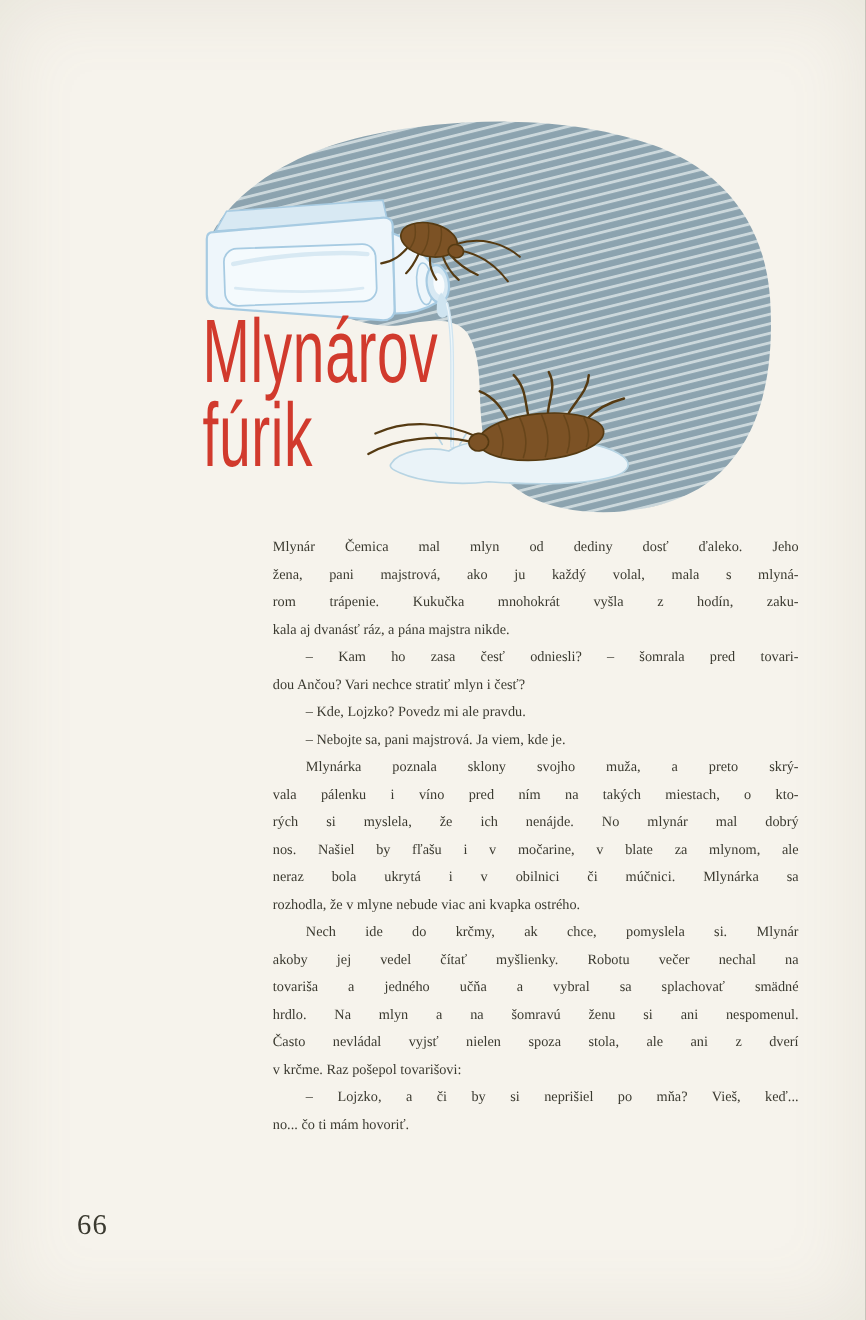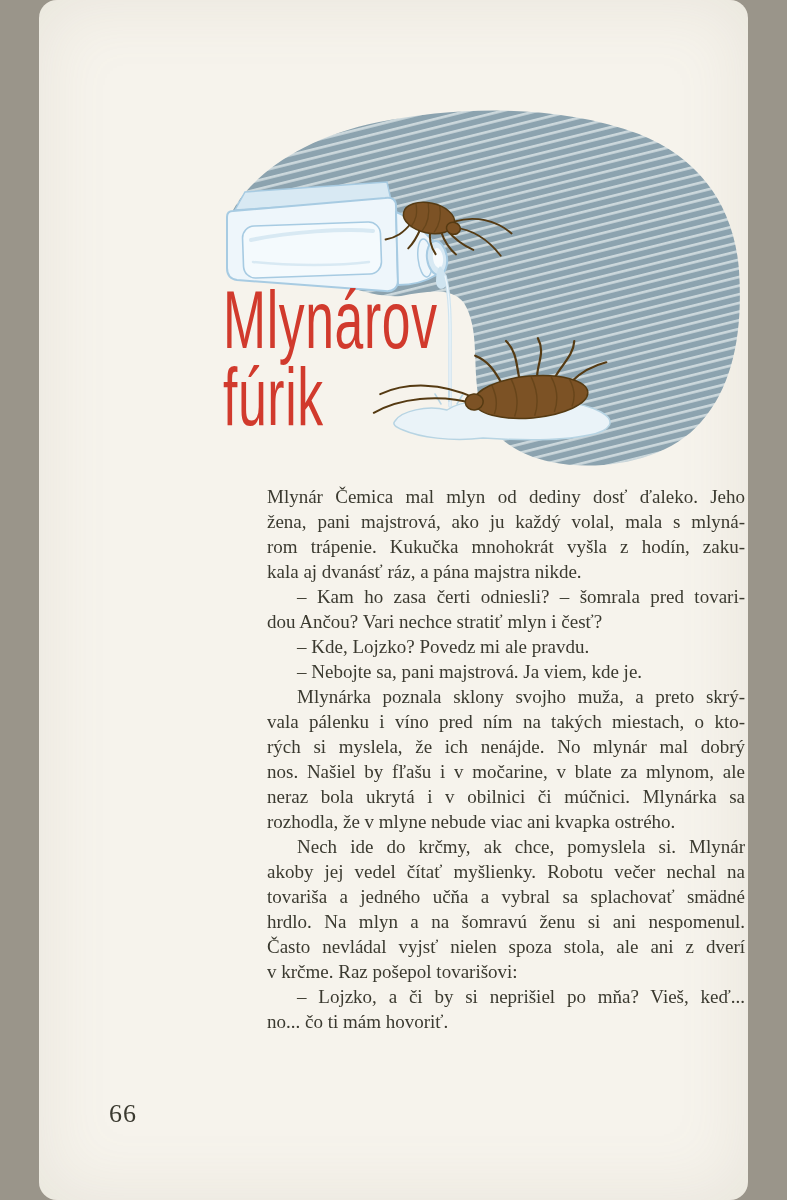--- a/index.html
+++ b/index.html
@@ -3,37 +3,36 @@
 <meta charset="utf-8">
 <style>
   :root{
     --paper:#f6f3ec; --ink:#3b3a30; --title-red:#d13a2d;
     --stripe-dark:#8ca3af; --stripe-light:#ccd8dc;
     --glass-stroke:#a7cbe2; --glass-fill:#eef6fb; --glass-shade:#d8e9f3;
     --liquid:#cfe4f0; --bug-body:#7c5225; --bug-dark:#553a12;
   }
   html,body{margin:0;padding:0;background:#9a958a;}
   .page{
-    position:relative;width:709px;height:1200px;margin:0 auto;
+    position:relative;width:787px;height:1200px;margin:0 auto;
     background:var(--paper);overflow:hidden;
     font-family:"Liberation Serif",serif;color:var(--ink);
     box-shadow:inset 0 0 70px rgba(150,140,115,.14);
-    border-radius:18px;
   }
   .illu{position:absolute;left:0;top:0;pointer-events:none;}
   .title{
     position:absolute;left:184px;top:281px;
     font-family:"Liberation Sans",sans-serif;font-weight:400;
     font-size:82px;line-height:77px;letter-spacing:1px;
     color:var(--title-red);transform:scaleX(.63);transform-origin:0 0;
     white-space:nowrap;
   }
   .body-text{
-    position:absolute;left:228px;top:484px;width:478px;
-    font-size:19px;line-height:25px;
+    position:absolute;left:248px;top:484px;width:478px;
+    font-size:13px;line-height:25px;
   }
   .line{height:25px;overflow:hidden;}
   .line.j{text-align:justify;}
   .line.j::after{content:"";display:inline-block;width:100%;}
   .line.ind{text-indent:30px;}
   .pagenum{position:absolute;left:70px;top:1099px;font-size:26px;letter-spacing:1px;}
 </style>
 </head>
 <body>
 
@@ -116,21 +115,21 @@
   <div class="title">
     <div>Mlynárov</div>
     <div>fúrik</div>
   </div>
 
   <div class="body-text">
       <div class="line j">Mlynár Čemica mal mlyn od dediny dosť ďaleko. Jeho</div>
       <div class="line j">žena, pani majstrová, ako ju každý volal, mala s mlyná-</div>
       <div class="line j">rom trápenie. Kukučka mnohokrát vyšla z hodín, zaku-</div>
       <div class="line">kala aj dvanásť ráz, a pána majstra nikde.</div>
-      <div class="line j ind">– Kam ho zasa čerti odniesli? – šomrala pred tovari-</div>
+      <div class="line j ind">– Kam ho zasa česť odniesli? – šomrala pred tovari-</div>
       <div class="line">dou Ančou? Vari nechce stratiť mlyn i česť?</div>
       <div class="line ind">– Kde, Lojzko? Povedz mi ale pravdu.</div>
       <div class="line ind">– Nebojte sa, pani majstrová. Ja viem, kde je.</div>
       <div class="line j ind">Mlynárka poznala sklony svojho muža, a preto skrý-</div>
       <div class="line j">vala pálenku i víno pred ním na takých miestach, o kto-</div>
       <div class="line j">rých si myslela, že ich nenájde. No mlynár mal dobrý</div>
       <div class="line j">nos. Našiel by fľašu i v močarine, v blate za mlynom, ale</div>
       <div class="line j">neraz bola ukrytá i v obilnici či múčnici. Mlynárka sa</div>
       <div class="line">rozhodla, že v mlyne nebude viac ani kvapka ostrého.</div>
       <div class="line j ind">Nech ide do krčmy, ak chce, pomyslela si. Mlynár</div>

